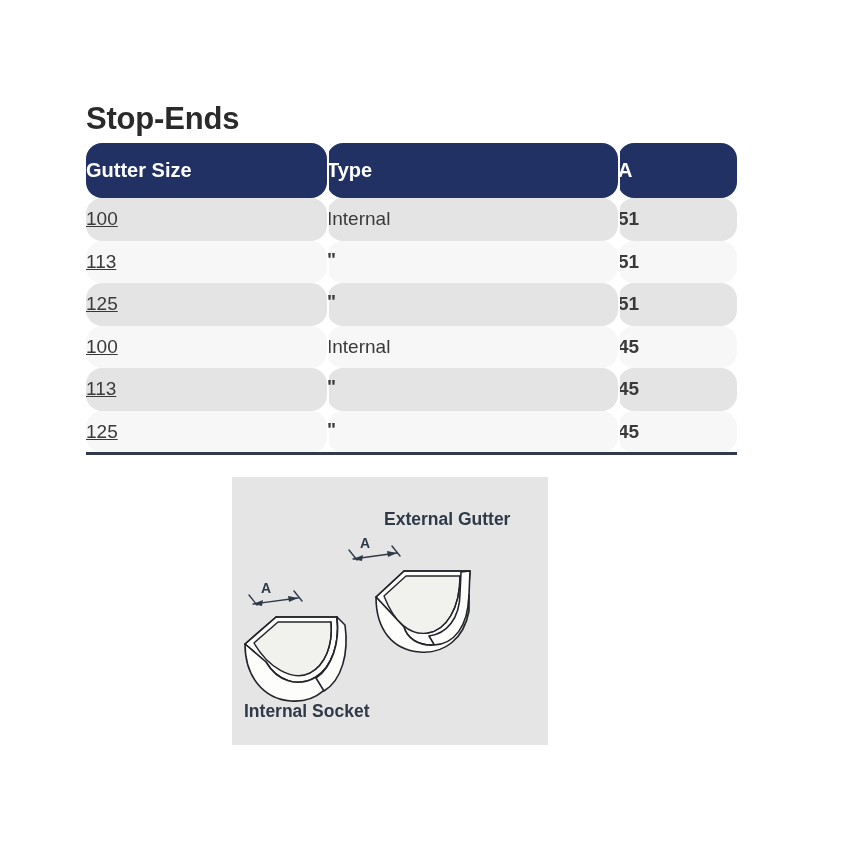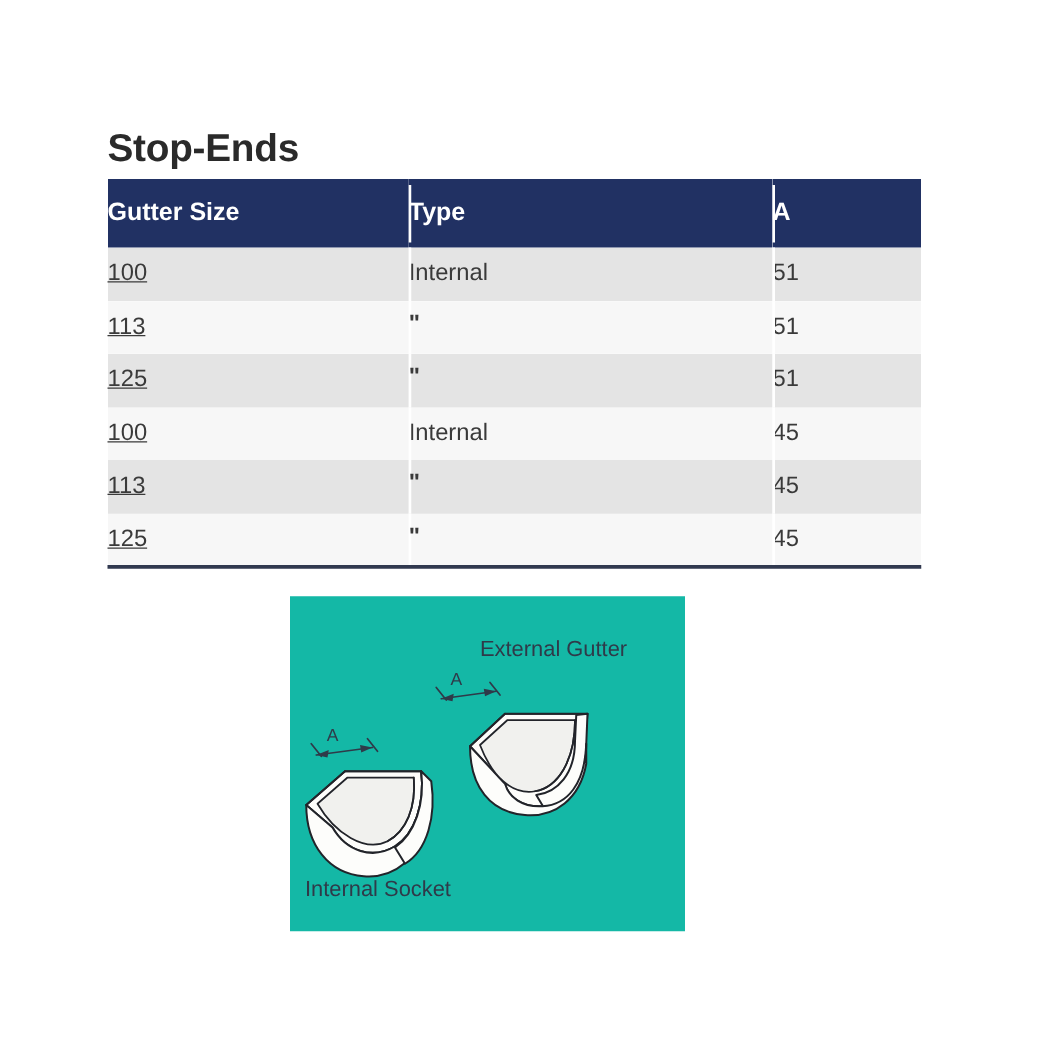--- a/index.html
+++ b/index.html
@@ -41,20 +41,21 @@
     left: 86px;
     top: 143px;
     width: 651px;
     border-collapse: collapse;
     table-layout: fixed;
   }
   #spec-table th, #spec-table td {
     padding: 0;
     margin: 0;
     vertical-align: middle;
+    border-radius: 16px;
   }
 
   .thead-row th {
     background: #213163;
     color: #ffffff;
     font-size: 20px;
     font-weight: bold;
     height: 55px;
     text-align: left;
     position: relative;
@@ -76,21 +77,21 @@
     height: 42.5px;
     font-size: 19px;
     color: #3a3a3a;
     position: relative;
   }
   .body-row.odd  td { background: #e4e4e4; }
   .body-row.even td { background: #f7f7f7; }
 
   .cell-gutter { padding-left: 19px; text-decoration: underline; }
   .cell-type   { padding-left: 19px; }
-  .cell-a      { padding-left: 15px; }
+  .cell-a      { padding-left: 15px; font-weight: bold; }
 
   
   td.sep-left::before {
     content: "";
     position: absolute;
     left: 0; top: 0; bottom: 0;
     width: 2px;
     background: #ffffff;
   }
 
@@ -112,21 +113,22 @@
     background: #31394f;
   }
 
   
   #diagram-panel {
     position: absolute;
     left: 232px;
     top: 477px;
     width: 316px;
     height: 268px;
-    background: #14b8a6;
+    background: #e5e5e5;
+    font-weight: bold;
   }
   #diagram-svg {
     display: block;
     width: 316px;
     height: 268px;
   }
   .diagram-label {
     font-family: "Liberation Sans", sans-serif;
     font-size: 17.5px;
     fill: #2f3a49;

